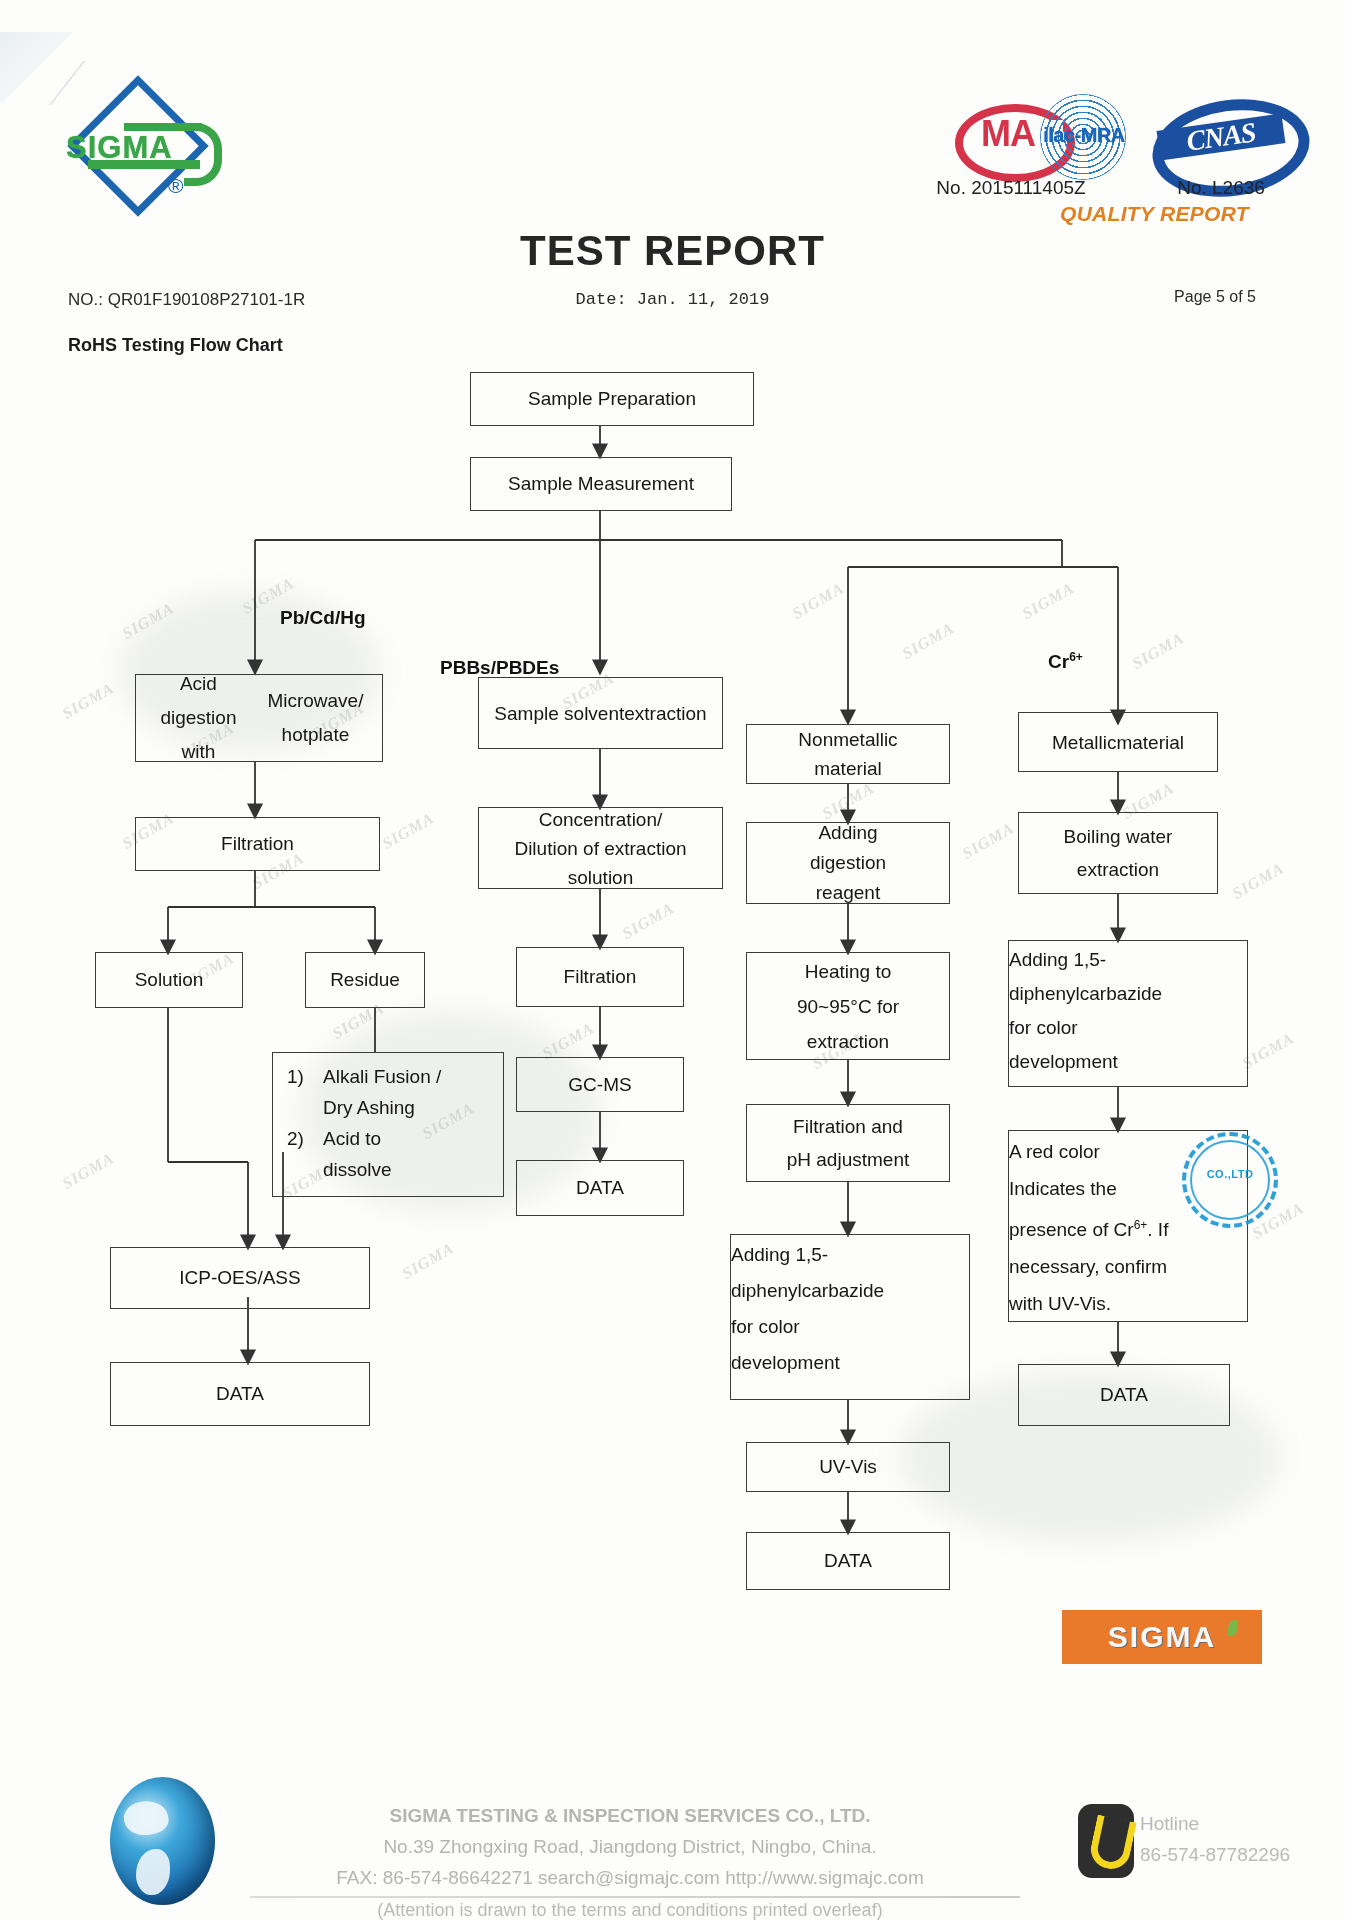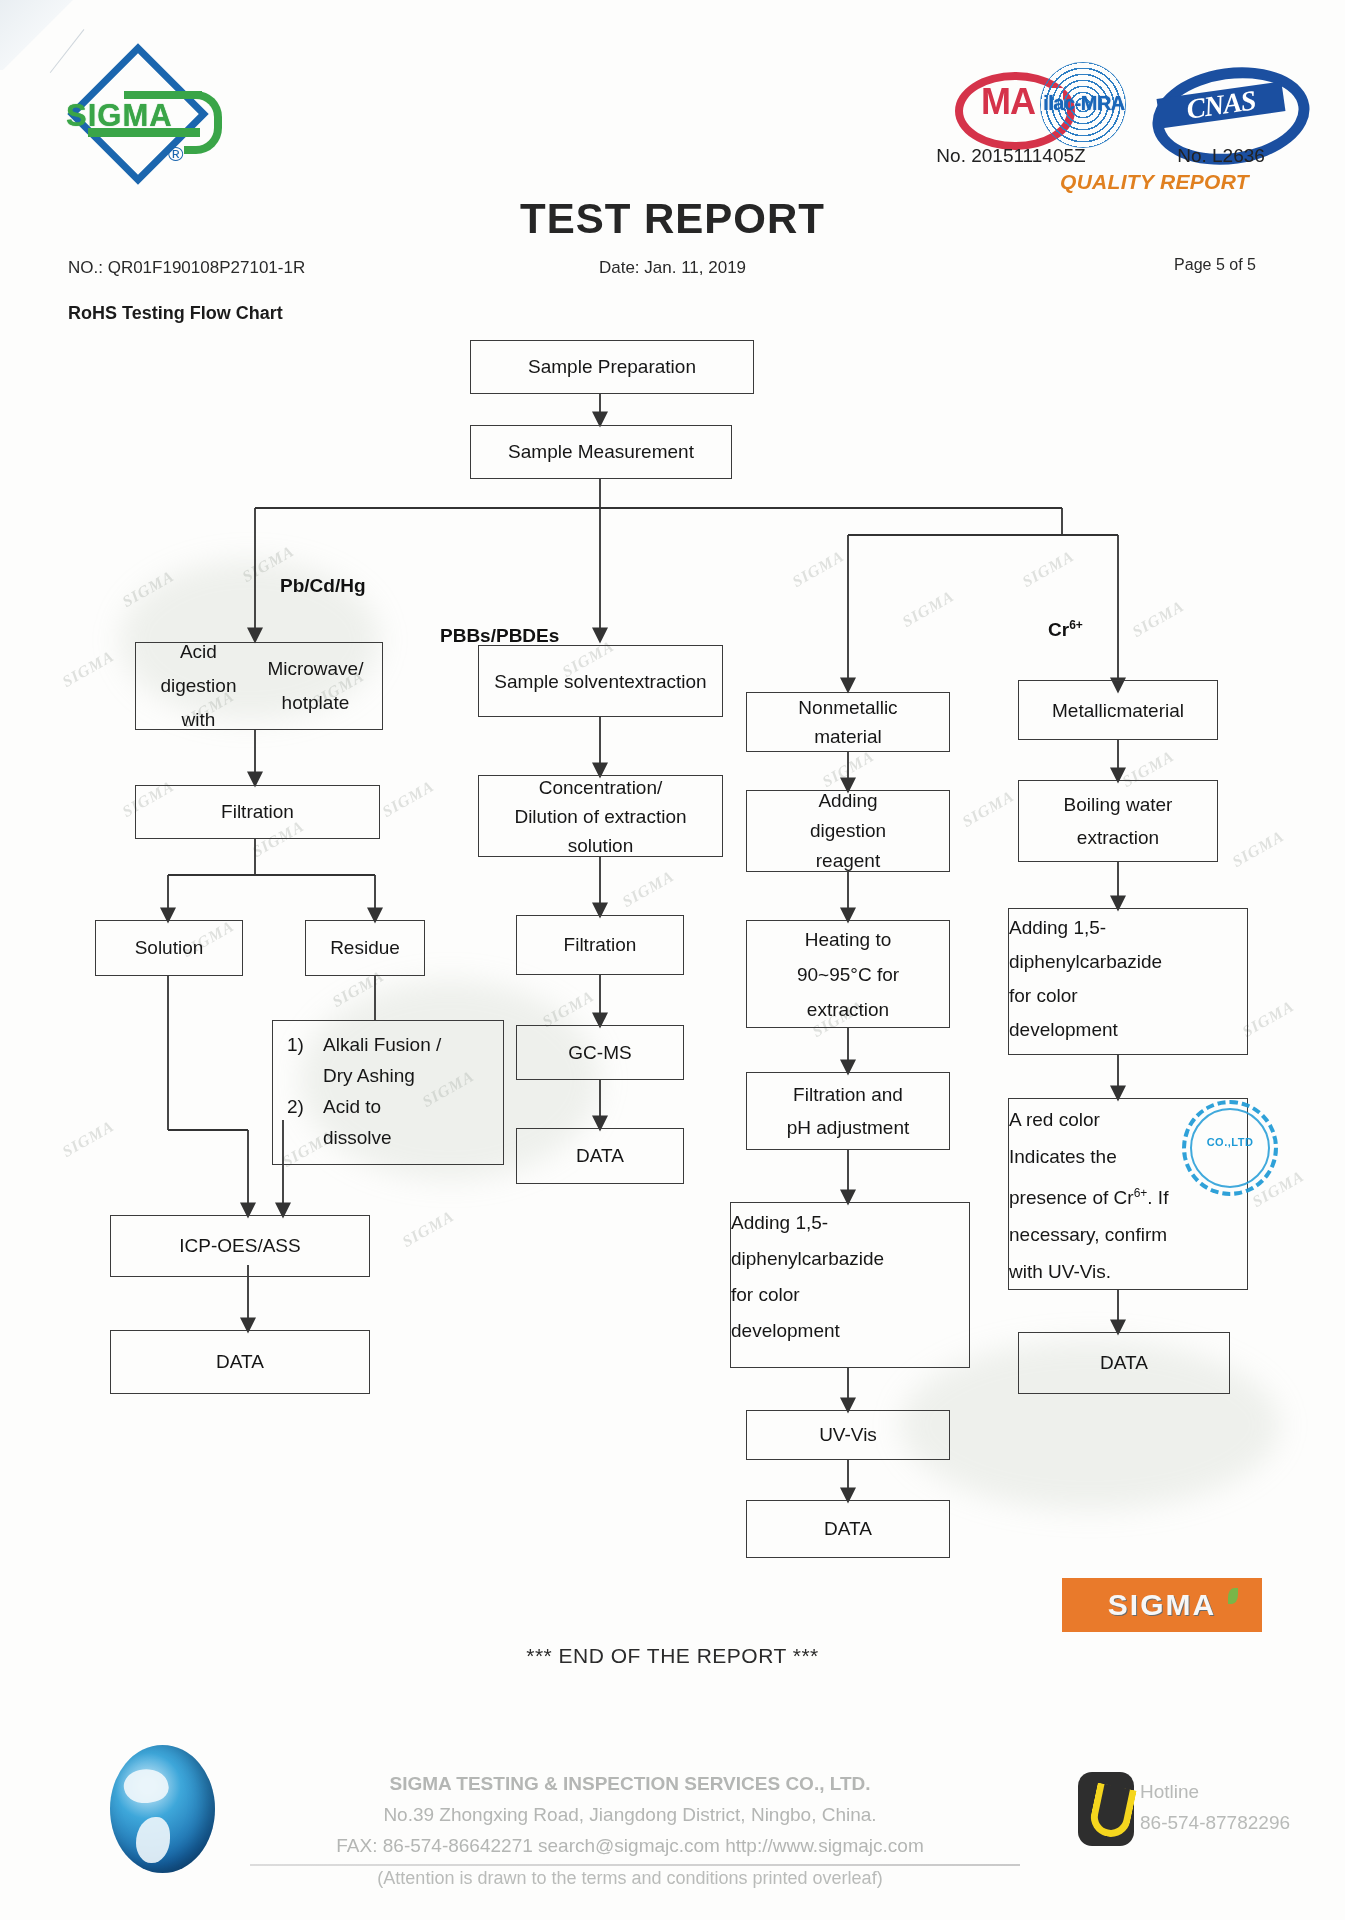--- a/index.html
+++ b/index.html
@@ -2,21 +2,21 @@
 <html><head>
 <meta charset="utf-8">
 <style>
   html,body{margin:0;padding:0;}
   body{
     width:1345px;height:1920px;position:relative;overflow:hidden;
     background:#fdfdfc;
     font-family:"Liberation Sans", sans-serif;
     color:#1a1a1a;
   }
-  .page{position:absolute;inset:0;}
+  .page{position:absolute;inset:0;margin-top:32px;}
 
   
   .scan-corner{position:absolute;left:0;top:0;width:90px;height:70px;
     background:linear-gradient(135deg,#e9eef2 0%,#f4f7f9 45%,transparent 46%);}
   .scan-corner:after{content:"";position:absolute;left:4px;top:2px;width:70px;height:55px;
     border-right:1px solid #cfd6dc;transform:rotate(38deg);}
 
   
   .sigma-logo{position:absolute;left:66px;top:58px;width:160px;height:120px;}
   .diamond{position:absolute;left:22px;top:6px;width:86px;height:86px;
@@ -52,21 +52,21 @@
     color:#fff;font-weight:bold;font-style:italic;font-size:28px;line-height:34px;
     transform:rotate(-8deg);font-family:"Liberation Serif",serif;letter-spacing:-1px;}
   .cnas-no{position:absolute;left:1146px;top:145px;width:150px;text-align:center;font-size:19px;color:#222;}
   .quality-report{position:absolute;left:1060px;top:170px;width:240px;text-align:left;
     color:#e08020;font-weight:bold;font-style:italic;font-size:21px;letter-spacing:.3px;}
 
   .title{position:absolute;left:0;top:195px;width:1345px;text-align:center;
     font-size:42px;font-weight:bold;letter-spacing:1px;color:#262626;}
 
   .meta-no{position:absolute;left:68px;top:258px;font-size:17px;color:#2a2a2a;}
-  .meta-date{position:absolute;left:0;top:258px;width:1345px;text-align:center;font-size:17px;color:#2a2a2a;}
+  .meta-date{position:absolute;left:0;top:258px;width:1345px;text-align:center;font-size:17px;color:#2a2a2a;font-family:Liberation Mono, monospace;}
   .meta-page{position:absolute;left:1120px;top:256px;width:190px;text-align:center;font-size:16px;color:#2a2a2a;}
   .chart-title{position:absolute;left:68px;top:303px;font-size:18px;font-weight:bold;color:#1b1b1b;}
 
   
   .flow{position:absolute;left:0;top:0;width:1345px;height:1560px;}
   .box{position:absolute;border:1.6px solid #3b3b3b;background:transparent;
     display:flex;align-items:center;justify-content:center;text-align:center;
     font-size:19px;line-height:30px;color:#161616;padding:2px 6px;box-sizing:border-box;}
   .box.left-al{justify-content:flex-start;text-align:left;padding-left:0;}
   .blabel{position:absolute;font-weight:bold;font-size:19px;color:#111;}
@@ -360,21 +360,20 @@
       <div class="stamp-ring"></div>
       <div class="stamp-ring2"></div>
       <div class="stamp-txt">CO.,LTD</div>
     </div>
   </div>
 
   <div class="sigma-orange">
     <span>SIGMA</span>
     <div class="leafdot"></div>
   </div>
-  <div class="end-report">*** END OF THE REPORT ***</div>
 
   <div class="globe"></div>
 
   <div class="foot-lines">
     <div>SIGMA TESTING &amp; INSPECTION SERVICES CO., LTD.</div>
     <div class="addr">No.39 Zhongxing Road, Jiangdong District, Ningbo, China.</div>
     <div class="fax">FAX: 86-574-86642271   search@sigmajc.com   http://www.sigmajc.com</div>
   </div>
   <div class="foot-rule"></div>
   <div class="foot-note">(Attention is drawn to the terms and conditions printed overleaf)</div>

